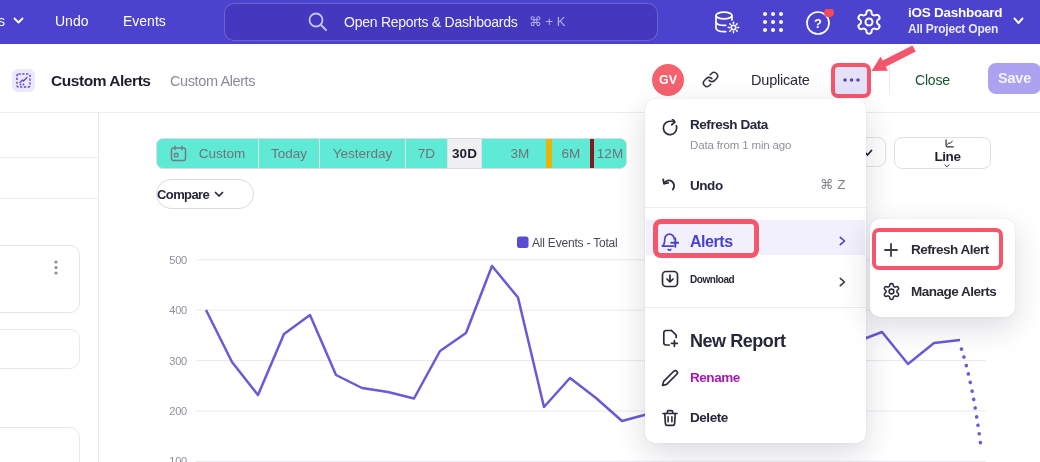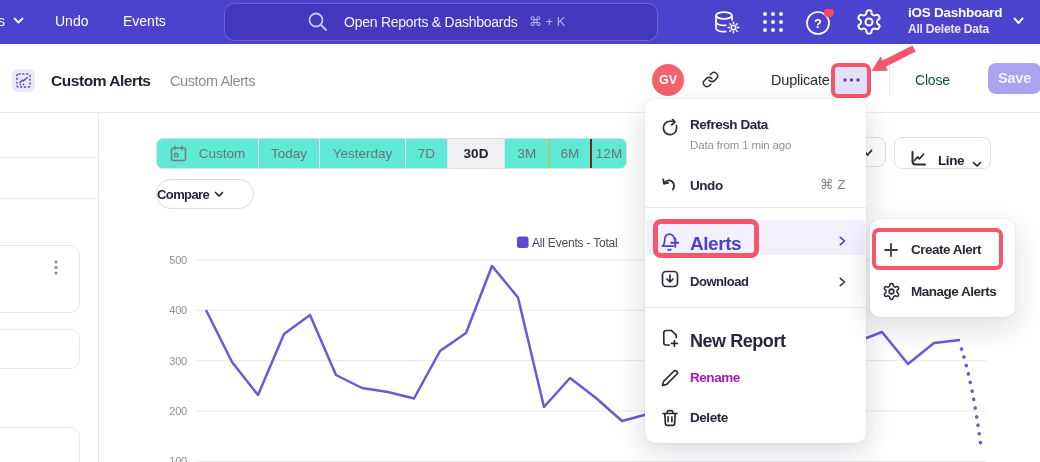--- a/index.html
+++ b/index.html
@@ -63,21 +63,21 @@
   <svg class="abs" style="left:804px;top:9px" width="34" height="28" viewBox="0 0 34 28">
     <circle cx="14" cy="14" r="11" stroke="#fff" stroke-width="1.7" fill="none"></circle>
     <text x="14" y="19" font-size="13" font-weight="700" fill="#fff" text-anchor="middle" font-family="Liberation Sans">?</text>
     <circle cx="25" cy="3.5" r="5" fill="#f4485c"></circle>
   </svg>
   <svg class="abs" style="left:855px;top:8px" width="28" height="28" viewBox="0 0 24 24">
     <path d="M12.22 2h-.44a2 2 0 0 0-2 2v.18a2 2 0 0 1-1 1.73l-.43.25a2 2 0 0 1-2 0l-.15-.08a2 2 0 0 0-2.73.73l-.22.38a2 2 0 0 0 .73 2.73l.15.1a2 2 0 0 1 1 1.72v.51a2 2 0 0 1-1 1.74l-.15.09a2 2 0 0 0-.73 2.73l.22.38a2 2 0 0 0 2.73.73l.15-.08a2 2 0 0 1 2 0l.43.25a2 2 0 0 1 1 1.73V20a2 2 0 0 0 2 2h.44a2 2 0 0 0 2-2v-.18a2 2 0 0 1 1-1.73l.43-.25a2 2 0 0 1 2 0l.15.08a2 2 0 0 0 2.73-.73l.22-.39a2 2 0 0 0-.73-2.73l-.15-.08a2 2 0 0 1-1-1.74v-.5a2 2 0 0 1 1-1.74l.15-.09a2 2 0 0 0 .73-2.73l-.22-.38a2 2 0 0 0-2.73-.73l-.15.08a2 2 0 0 1-2 0l-.43-.25a2 2 0 0 1-1-1.73V4a2 2 0 0 0-2-2z" stroke="#fff" stroke-width="1.7" fill="none"></path>
     <circle cx="12" cy="12" r="3" stroke="#fff" stroke-width="1.7" fill="none"></circle>
   </svg>
   <div class="abs" style="left:908px;top:5px;color:#fff;font-size:13.5px;font-weight:700;letter-spacing:-0.25px;">iOS Dashboard</div>
-  <div class="abs" style="left:908px;top:22px;color:#e9e7fa;font-size:12px;font-weight:700;letter-spacing:-0.2px;">All Delete Data</div>
+  <div class="abs" style="left:908px;top:22px;color:#e9e7fa;font-size:12px;font-weight:700;letter-spacing:-0.2px;">All Project Open</div>
   <svg class="abs" style="left:1013px;top:17px" width="11" height="8" viewBox="0 0 11 8">
       <path d="M1.5 1.5 L5.5 6 L9.5 1.5" stroke="#fff" stroke-width="1.9" fill="none" stroke-linecap="round" stroke-linejoin="round"></path>
     </svg>
 </div>
 
 <div class="abs" id="header" style="left:0;top:44px;width:1040px;height:69px;background:#fff;border-bottom:1px solid #ececf0;">
   <div class="abs" style="left:12px;top:25px;width:23px;height:23px;background:#ECE9FC;border-radius:6px;"></div>
   <svg class="abs" style="left:16px;top:29px" width="15" height="15" viewBox="0 0 15 15">
     <rect x="1" y="1" width="13" height="13" rx="1.5" stroke="#5a48d2" stroke-width="1.5" fill="none" stroke-dasharray="2.2 1.6"></rect>
     <path d="M4 9.5 L6.5 7 L7.5 8 L11 4.5" stroke="#5a48d2" stroke-width="1.4" fill="none" stroke-linecap="round" stroke-linejoin="round"></path>
@@ -87,21 +87,21 @@
   <div class="abs" style="left:51px;top:28px;color:#1f1f30;font-size:15.5px;font-weight:700;letter-spacing:-0.45px;">Custom Alerts</div>
   <div class="abs" style="left:170px;top:29px;color:#8b8b97;font-size:14.5px;letter-spacing:-0.4px;">Custom Alerts</div>
 
   <div class="abs" style="left:652px;top:20px;width:32px;height:32px;border-radius:50%;background:#F5626E;color:#fff;font-size:12.5px;font-weight:700;text-align:center;line-height:32px;">GV</div>
   <svg class="abs" style="left:702px;top:27px" width="17" height="17" viewBox="0 0 24 24">
     <g stroke="#33333f" stroke-width="2.2" fill="none" stroke-linecap="round">
       <path d="M10 13a5 5 0 0 0 7.54.54l3-3a5 5 0 0 0-7.07-7.07l-1.72 1.71"></path>
       <path d="M14 11a5 5 0 0 0-7.54-.54l-3 3a5 5 0 0 0 7.07 7.07l1.71-1.71"></path>
     </g>
   </svg>
-  <div class="abs" style="left:771px;top:28px;color:#2b2b3a;font-size:14.5px;font-weight:500;letter-spacing:-0.2px;">Duplicate</div>
+  <div class="abs" style="left:751px;top:28px;color:#2b2b3a;font-size:14.5px;font-weight:500;letter-spacing:-0.2px;">Duplicate</div>
 
   <div class="abs" style="left:831px;top:19px;width:40px;height:35px;background:#E4E1F9;border:4.6px solid #F4566B;border-radius:7px;"></div>
   <svg class="abs" style="left:843px;top:34px;display:block" width="17" height="4" viewBox="0 0 17 4">
       <circle cx="2" cy="2" r="1.7" fill="#4d41c6"></circle>
       <circle cx="8.5" cy="2" r="1.7" fill="#4d41c6"></circle>
       <circle cx="15" cy="2" r="1.7" fill="#4d41c6"></circle>
     </svg>
 
   <div class="abs" style="left:889px;top:21px;width:1px;height:30px;background:#e9e9ee;"></div>
   <div class="abs" style="left:915px;top:28px;color:#14532d;font-size:14px;font-weight:500;letter-spacing:-0.2px;">Close</div>
@@ -148,38 +148,38 @@
     <svg width="17" height="17" viewBox="0 0 17 17" style="margin-right:12px">
       <rect x="1.5" y="3" width="14" height="12.5" rx="2" stroke="#7a7a85" stroke-width="1.5" fill="none"></rect>
       <path d="M5 1.2 V4.6 M12 1.2 V4.6" stroke="#7a7a85" stroke-width="1.5" stroke-linecap="round"></path>
       <rect x="4.5" y="8.5" width="3.4" height="3.4" rx="0.6" fill="none" stroke="#7a7a85" stroke-width="1.3"></rect>
     </svg>
     <span>Custom</span>
   </div>
   <div style="width:61px;display:flex;align-items:center;justify-content:center;border-right:1px solid #e3e3e7;">Today</div>
   <div style="width:86px;display:flex;align-items:center;justify-content:center;border-right:1px solid #e3e3e7;">Yesterday</div>
   <div style="width:42px;display:flex;align-items:center;justify-content:center;border-right:1px solid #e3e3e7;">7D</div>
-  <div style="width:57px;display:flex;align-items:center;justify-content:center;border-right:1px solid #e3e3e7;background:#f0f0f2;color:#1e1e30;font-weight:700;">30D</div>
-  <div style="width:45px;display:flex;align-items:center;justify-content:center;border-right:1px solid #eab308;">3M</div>
-  <div style="width:42px;display:flex;align-items:center;justify-content:center;border-right:2px solid #7f1d1d;">6M</div>
+  <div style="width:34px;display:flex;align-items:center;justify-content:center;border-right:1px solid #e3e3e7;background:#f0f0f2;color:#1e1e30;font-weight:700;">30D</div>
+  <div style="width:58px;display:flex;align-items:center;justify-content:center;border-right:6px solid #eab308;margin-left:12px;">3M</div>
+  <div style="width:42px;display:flex;align-items:center;justify-content:center;border-right:4px solid #7f1d1d;">6M</div>
   <div style="flex:1;display:flex;align-items:center;justify-content:center;">12M</div>
 </div>
 
 <div class="abs" style="left:156px;top:179px;width:98px;height:30px;background:#fff;border:1px solid #dcdce0;border-radius:15px;display:flex;align-items:center;justify-content:flex-start;">
   <span style="font-size:13px;font-weight:700;color:#26263a;letter-spacing:-0.6px;">Compare</span>
   <svg width="10" height="7" viewBox="0 0 10 7" style="margin-left:5px">
       <path d="M1.5 1.5 L5 5 L8.5 1.5" stroke="#26263a" stroke-width="1.7" fill="none" stroke-linecap="round" stroke-linejoin="round"></path>
     </svg>
 </div>
 
 <div class="abs" style="left:820px;top:137px;width:66px;height:30px;background:#fff;border:1px solid #e0e0e4;border-radius:8px;"></div>
 <svg class="abs" style="left:862px;top:149px" width="11" height="9" viewBox="0 0 11 9">
     <path d="M1.5 1.5 L5.5 6 L9.5 1.5" stroke="#26263a" stroke-width="1.8" fill="none" stroke-linecap="round" stroke-linejoin="round"></path>
   </svg>
-<div class="abs" style="left:894px;top:137px;width:97px;height:32px;background:#fff;border:1px solid #e0e0e4;border-radius:8px;display:flex;align-items:flex-end;">
+<div class="abs" style="left:894px;top:137px;width:97px;height:32px;background:#fff;border:1px solid #e0e0e4;border-radius:8px;display:flex;align-items:center;flex-direction:column;">
   <svg width="19" height="19" viewBox="0 0 19 19" style="margin-left:14px">
     <path d="M3.5 3 V12.5 Q3.5 15.5 6.5 15.5 H16" stroke="#2b2b38" stroke-width="2" fill="none" stroke-linecap="round"></path>
     <path d="M5.5 11.5 L8.5 8 L10.5 9.8 L14.5 5.2" stroke="#2b2b38" stroke-width="1.7" fill="none" stroke-linecap="round" stroke-linejoin="round"></path>
   </svg>
   <span style="font-size:13.5px;font-weight:600;color:#1f1f2e;margin-left:10px;letter-spacing:-0.4px;">Line</span>
   <svg width="10" height="7" viewBox="0 0 10 7" style="margin-left:8px">
       <path d="M1.5 1.5 L5 5 L8.5 1.5" stroke="#26263a" stroke-width="1.7" fill="none" stroke-linecap="round" stroke-linejoin="round"></path>
     </svg>
 </div>
 
@@ -204,30 +204,30 @@
 
 <div class="abs" style="left:646px;top:219.5px;width:219px;height:35.5px;background:#F2F0FC;"></div>
 <div class="abs" style="left:653px;top:219px;width:106px;height:38.5px;border:5px solid #F4566B;border-radius:8px;"></div>
 <svg class="abs" style="left:660px;top:230.5px" width="19" height="21" viewBox="0 0 24 26.5">
   <g stroke="#4a41d0" fill="none">
     <path d="M18 10a6 6 0 0 0-12 0c0 7-3 9-3 9h14" stroke-width="2.1" stroke-linecap="round" stroke-linejoin="round"></path>
     <path d="M10.2 23.2a2 2 0 0 0 3.5 0" stroke-width="2.1" stroke-linecap="round"></path>
     <path d="M19.3 9.5 V20 M14.2 14.8 H24.4" stroke-width="2.5" stroke-linecap="round"></path>
   </g>
 </svg>
-<div class="abs" style="left:690px;top:232.5px;font-size:19px;font-weight:600;color:#4a41d0;letter-spacing:-0.45px;">Alerts</div>
+<div class="abs" style="left:690px;top:232.5px;font-size:16px;font-weight:600;color:#4a41d0;letter-spacing:-0.45px;">Alerts</div>
 <svg class="abs" style="left:839px;top:236px" width="7" height="10" viewBox="0 0 7 10">
     <path d="M1.3 1.3 L5.5 5 L1.3 8.7" stroke="#4a41d0" stroke-width="1.6" fill="none" stroke-linecap="round" stroke-linejoin="round"></path>
   </svg>
 
 <svg class="abs" style="left:661px;top:270px" width="18" height="18" viewBox="0 0 18 18">
   <rect x="1.5" y="1.5" width="15" height="15" rx="3.5" stroke="#2b2b3b" stroke-width="1.7" fill="none"></rect>
   <path d="M9 5 V11.5 M6 9 L9 12 L12 9" stroke="#2b2b3b" stroke-width="1.7" fill="none" stroke-linecap="round" stroke-linejoin="round"></path>
 </svg>
-<div class="abs" style="left:690px;top:274px;font-size:13px;font-weight:600;color:#26263c;letter-spacing:-0.45px;">Download</div>
+<div class="abs" style="left:690px;top:274px;font-size:10px;font-weight:600;color:#26263c;letter-spacing:-0.45px;">Download</div>
 <svg class="abs" style="left:839px;top:277px" width="7" height="10" viewBox="0 0 7 10">
     <path d="M1.3 1.3 L5.5 5 L1.3 8.7" stroke="#3a3a46" stroke-width="1.6" fill="none" stroke-linecap="round" stroke-linejoin="round"></path>
   </svg>
 <div class="abs" style="left:645px;top:307px;width:221px;height:1px;background:#ececf0;"></div>
 
 <svg class="abs" style="left:661px;top:329px" width="18" height="19" viewBox="0 0 18 19">
   <path d="M10.5 1.5 H5 A2.2 2.2 0 0 0 2.8 3.7 V13.8 A2.2 2.2 0 0 0 5 16 H8.2" stroke="#2b2b3b" stroke-width="1.7" fill="none" stroke-linecap="round"></path>
   <path d="M10.5 1.5 L15.2 6.2 V8.5" stroke="#2b2b3b" stroke-width="1.7" fill="none" stroke-linecap="round" stroke-linejoin="round"></path>
   <path d="M13.4 11.5 V17.3 M10.5 14.4 H16.3" stroke="#2b2b3b" stroke-width="1.7" stroke-linecap="round"></path>
 </svg>
@@ -244,21 +244,21 @@
   <path d="M3.8 4.5 L4.4 14.6 a1.8 1.8 0 0 0 1.8 1.7 h5.6 a1.8 1.8 0 0 0 1.8-1.7 L14.2 4.5" stroke="#2b2b3b" stroke-width="1.7" fill="none" stroke-linecap="round"></path>
   <path d="M7.1 7.8 V12.8 M10.9 7.8 V12.8" stroke="#2b2b3b" stroke-width="1.6" stroke-linecap="round"></path>
 </svg>
 <div class="abs" style="left:690px;top:410px;font-size:13.5px;font-weight:600;color:#26263c;letter-spacing:-0.45px;">Delete</div>
 
 <div class="abs" style="left:870px;top:219px;width:145px;height:98px;background:#fff;border-radius:10px;box-shadow:0 0 2px rgba(30,30,60,0.10), 0 10px 30px rgba(30,30,60,0.16);"></div>
 <div class="abs" style="left:872px;top:228px;width:131px;height:42px;border:4.8px solid #F4566B;border-radius:7px;"></div>
 <svg class="abs" style="left:884px;top:243px" width="14" height="14" viewBox="0 0 14 14">
     <path d="M7 1 V13 M1 7 H13" stroke="#3a3a46" stroke-width="1.8" stroke-linecap="round"></path>
   </svg>
-<div class="abs" style="left:911px;top:242px;font-size:13.5px;font-weight:600;color:#2b2b38;letter-spacing:-0.5px;">Create Alert</div>
+<div class="abs" style="left:911px;top:242px;font-size:13.5px;font-weight:600;color:#2b2b38;letter-spacing:-0.5px;">Refresh Alert</div>
 <svg class="abs" style="left:882px;top:282px" width="19" height="19" viewBox="0 0 24 24">
   <path d="M12.22 2h-.44a2 2 0 0 0-2 2v.18a2 2 0 0 1-1 1.73l-.43.25a2 2 0 0 1-2 0l-.15-.08a2 2 0 0 0-2.73.73l-.22.38a2 2 0 0 0 .73 2.73l.15.1a2 2 0 0 1 1 1.72v.51a2 2 0 0 1-1 1.74l-.15.09a2 2 0 0 0-.73 2.73l.22.38a2 2 0 0 0 2.73.73l.15-.08a2 2 0 0 1 2 0l.43.25a2 2 0 0 1 1 1.73V20a2 2 0 0 0 2 2h.44a2 2 0 0 0 2-2v-.18a2 2 0 0 1 1-1.73l.43-.25a2 2 0 0 1 2 0l.15.08a2 2 0 0 0 2.73-.73l.22-.39a2 2 0 0 0-.73-2.73l-.15-.08a2 2 0 0 1-1-1.74v-.5a2 2 0 0 1 1-1.74l.15-.09a2 2 0 0 0 .73-2.73l-.22-.38a2 2 0 0 0-2.73-.73l-.15.08a2 2 0 0 1-2 0l-.43-.25a2 2 0 0 1-1-1.73V4a2 2 0 0 0-2-2z" stroke="#2b2b3b" stroke-width="2" fill="none"></path>
   <circle cx="12" cy="12" r="3" stroke="#2b2b3b" stroke-width="2" fill="none"></circle>
 </svg>
 <div class="abs" style="left:911px;top:284px;font-size:13.5px;font-weight:600;color:#2b2b38;letter-spacing:-0.5px;">Manage Alerts</div>
 
 <svg class="abs" style="left:866px;top:44px" width="60" height="36" viewBox="0 0 60 36">
   <polygon points="5.5,27 14.6,12.6 16.6,16.6 46.5,1.6 49.7,7.6 19.8,22.7 21.9,26.7" fill="#F4566B"></polygon>
 </svg>
 

